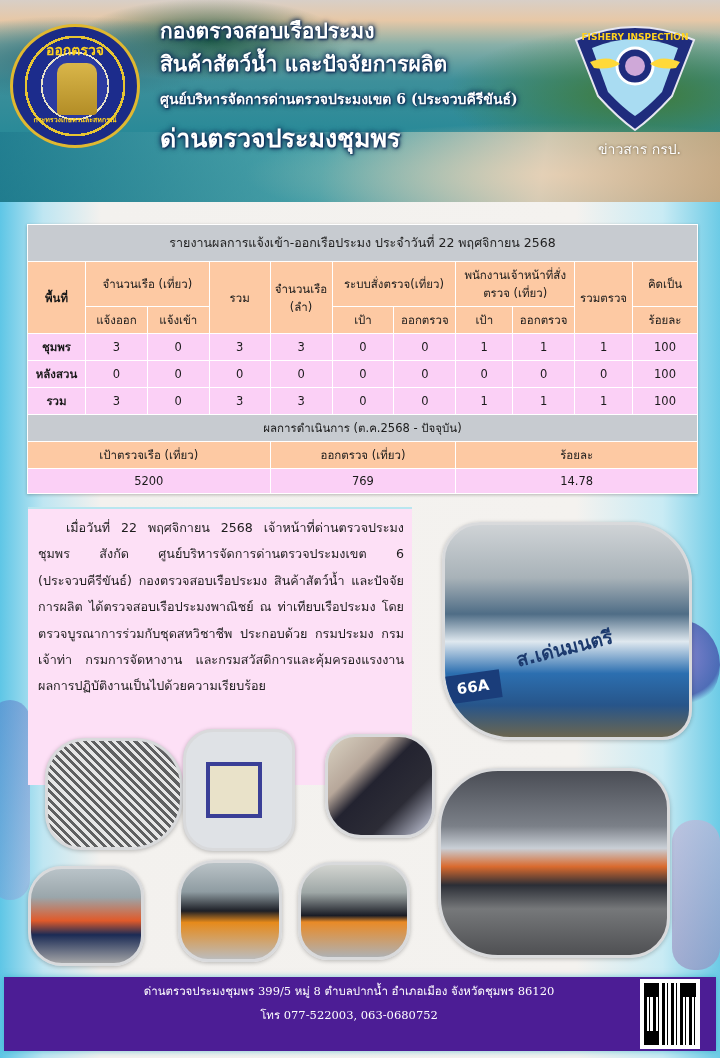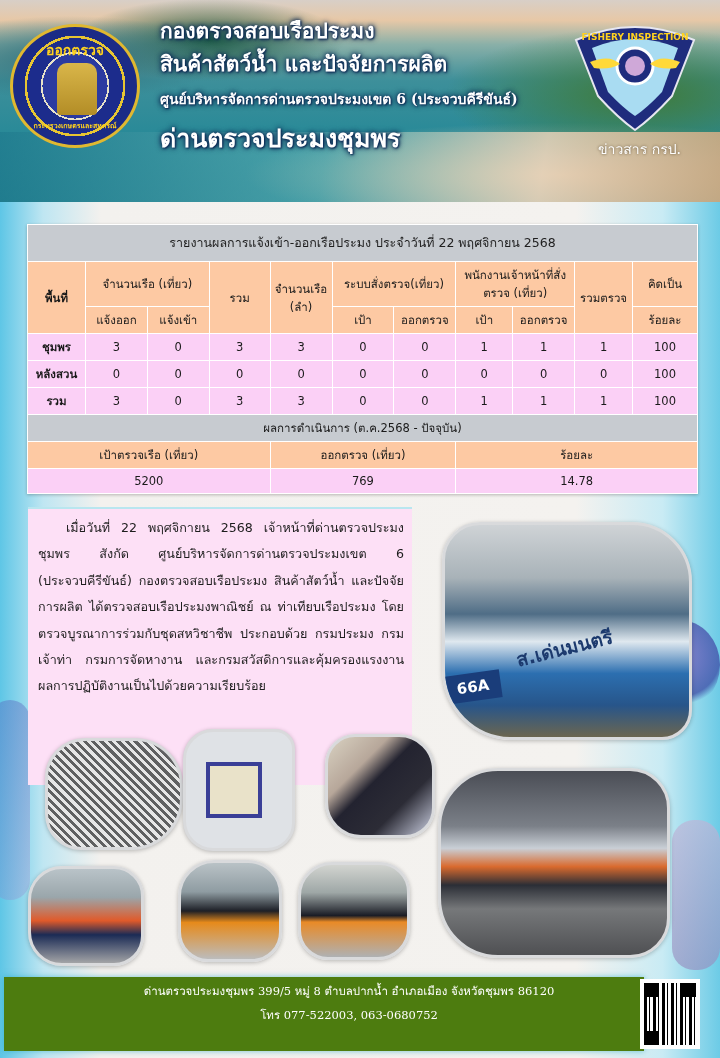--- a/index.html
+++ b/index.html
@@ -25,21 +25,21 @@
     }
     .logo-left {
       position: absolute; left: 10px; top: 24px; width: 130px; height: 124px; border-radius: 50%;
       background: radial-gradient(circle at 50% 50%, #2b3aa0 0 38%, #e8e2c8 38% 40%, #1c2c8c 40% 56%, #e7c532 56% 59%, #1b2b86 59% 100%);
       border: 3px solid #e0b830; z-index: 2;
     }
     .logo-left .ring-text-top, .logo-left .ring-text-bottom {
       position: absolute; left: 0; width: 100%; text-align: center; font-weight: bold; color: #ffd21e;
     }
     .logo-left .ring-text-top { top: 12px; font-size: 14px; }
-    .logo-left .ring-text-bottom { bottom: 14px; font-size: 7px; }
+    .logo-left .ring-text-bottom { bottom: 20px; font-size: 7px; }
     .logo-left .emblem {
       position: absolute; left: 44px; top: 36px; width: 40px; height: 52px;
       background: linear-gradient(180deg, #d9b64a, #b38d26); border-radius: 10px 10px 4px 4px;
     }
     .logo-right {
       position: absolute; left: 572px; top: 18px; width: 126px; height: 114px; z-index: 2;
     }
     .logo-right svg { width: 126px; height: 114px; }
     .header-titles {
       position: absolute; left: 160px; top: 16px; width: 440px; text-align: left; z-index: 2;
@@ -117,21 +117,21 @@
     
     .deco { position: absolute; border-radius: 50%; opacity: 0.75; }
     .jelly { left: 640px; top: 620px; width: 80px; height: 90px; background: radial-gradient(circle at 50% 40%, #7b66c4, #3e4ba6 60%, rgba(60,75,166,0) 72%); }
     .coral-l { left: -10px; top: 700px; width: 40px; height: 200px; border-radius: 20px;
       background: linear-gradient(180deg, rgba(90,100,190,0.55), rgba(150,120,200,0.35)); }
     .coral-r { left: 672px; top: 820px; width: 48px; height: 150px; border-radius: 22px;
       background: linear-gradient(180deg, rgba(190,180,215,0.9), rgba(150,140,190,0.85)); }
 
     
     .footer {
-      position: absolute; left: 4px; top: 977px; width: 640px; height: 74px; background: #4d7c0f;
+      position: absolute; left: 4px; top: 977px; width: 712px; height: 74px; background: #4c1d95;
       box-shadow: 0 0 6px rgba(30,166,192,0.6);
     }
     .footer .lines {
       position: absolute; left: 80px; top: 2px; width: 530px; text-align: center; color: #ffffff;
       font-family: "DejaVu Serif", serif; font-size: 11.5px; line-height: 24px;
     }
     .qr {
       position: absolute; left: 636px; top: 2px; width: 60px; height: 70px; background: #fff; padding: 4px;
     }
     .qr .grid {

